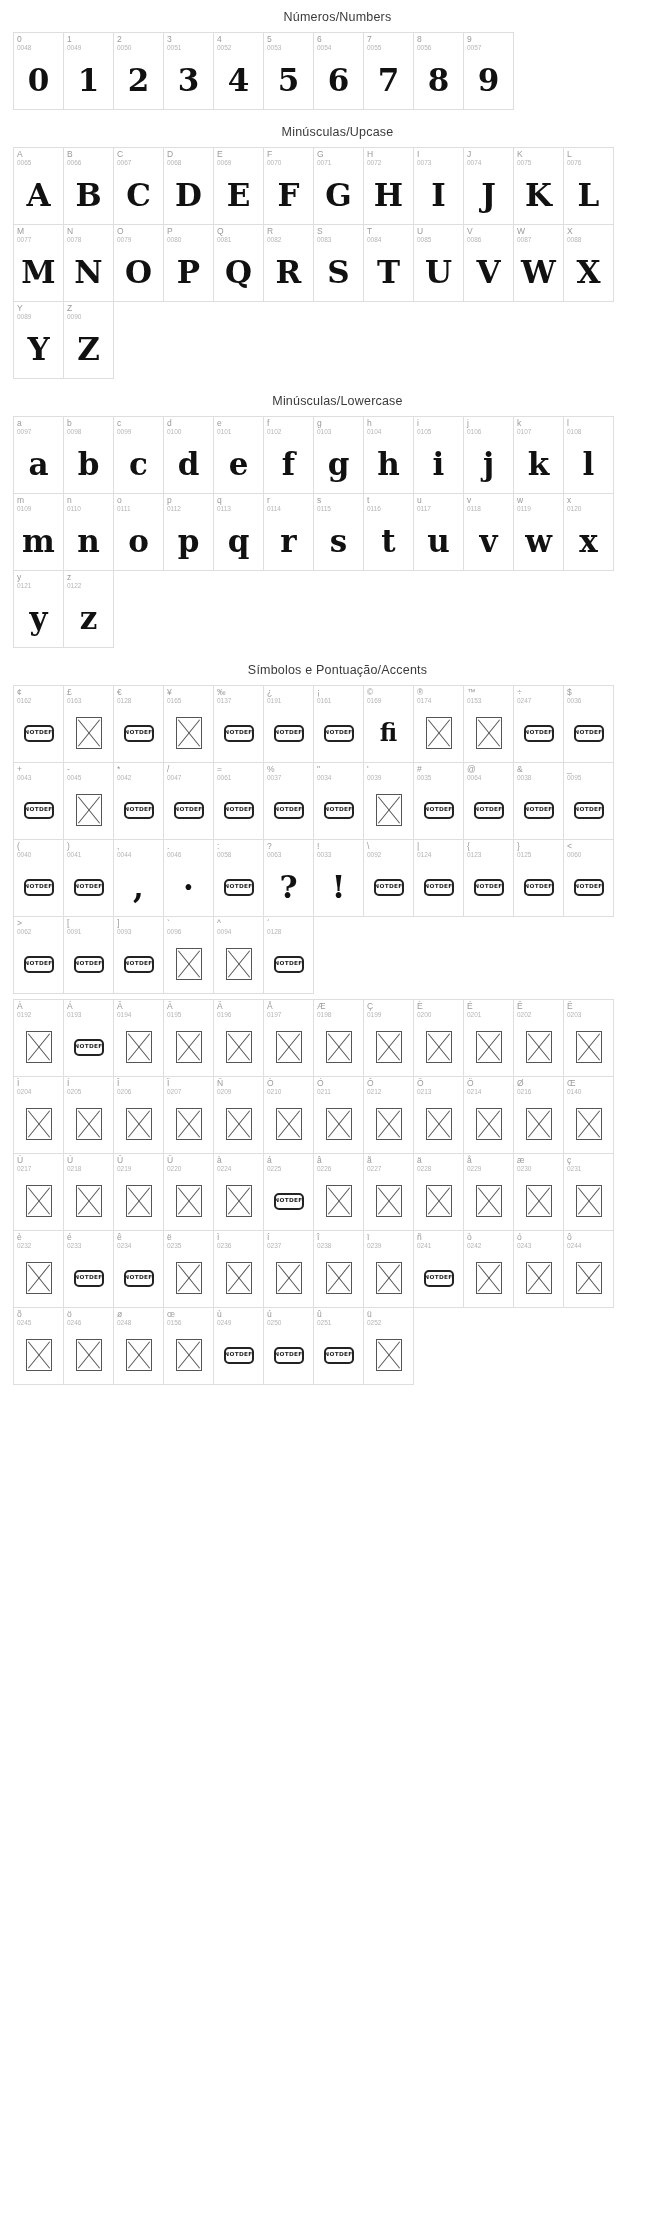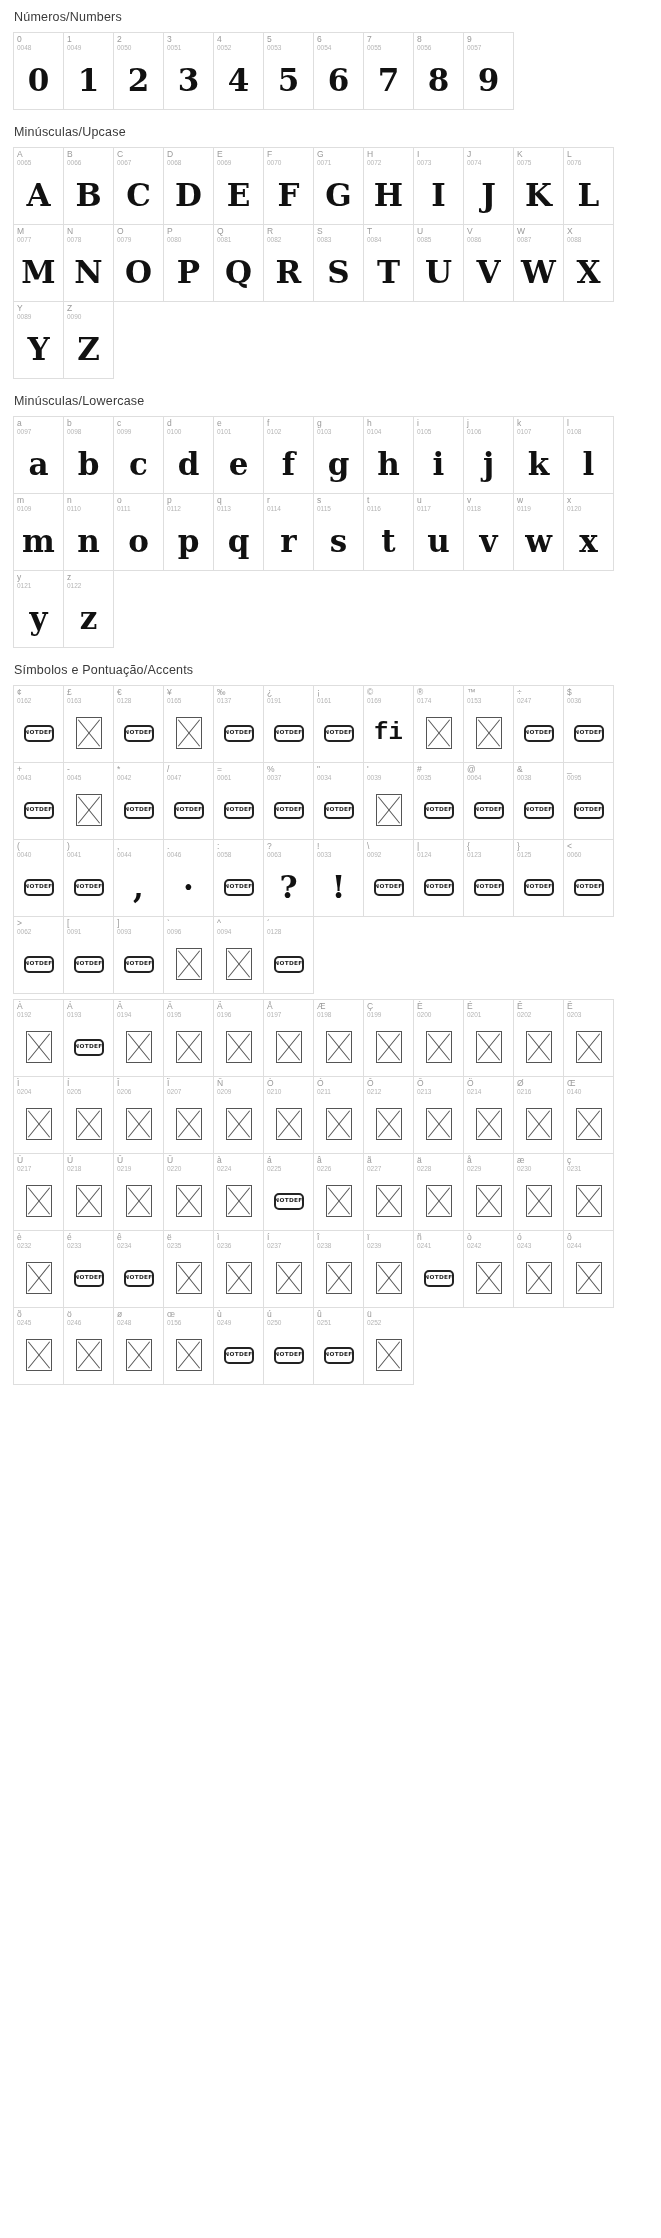--- a/index.html
+++ b/index.html
@@ -18,20 +18,21 @@
     padding: 0 0 20px 0;
   }
   .section {
     margin: 0 0 6px 0;
   }
   .section-title {
     font-size: 12.5px;
     color: #3a3a3a;
     padding: 10px 0 8px 14px;
     letter-spacing: 0.2px;
+    text-align: center;
   }
   .grid {
     display: flex;
     flex-wrap: wrap;
     padding-left: 13px;
     box-sizing: border-box;
   }
   .cell {
     width: 51px;
     height: 78px;
@@ -70,21 +71,20 @@
     align-items: center;
     justify-content: center;
     font-family: "DejaVu Serif", serif;
     font-weight: bold;
     font-size: 31px;
     color: #111111;
     line-height: 1;
   }
   .cell .glyph.small {
     font-size: 24px;
-    font-family: Liberation Mono, monospace;
   }
   
   .missing {
     width: 26px;
     height: 32px;
     position: relative;
     border: 1px solid #555;
     box-sizing: border-box;
   }
   .missing::before,

